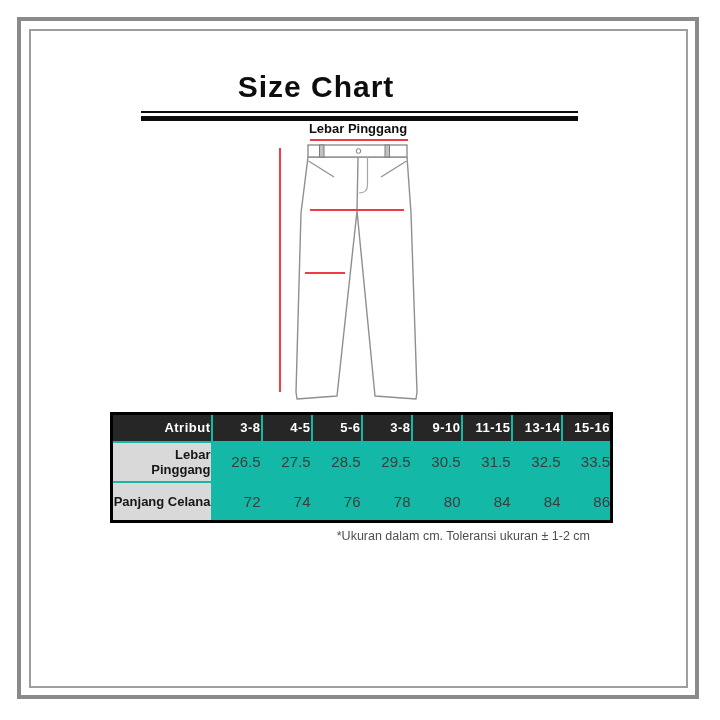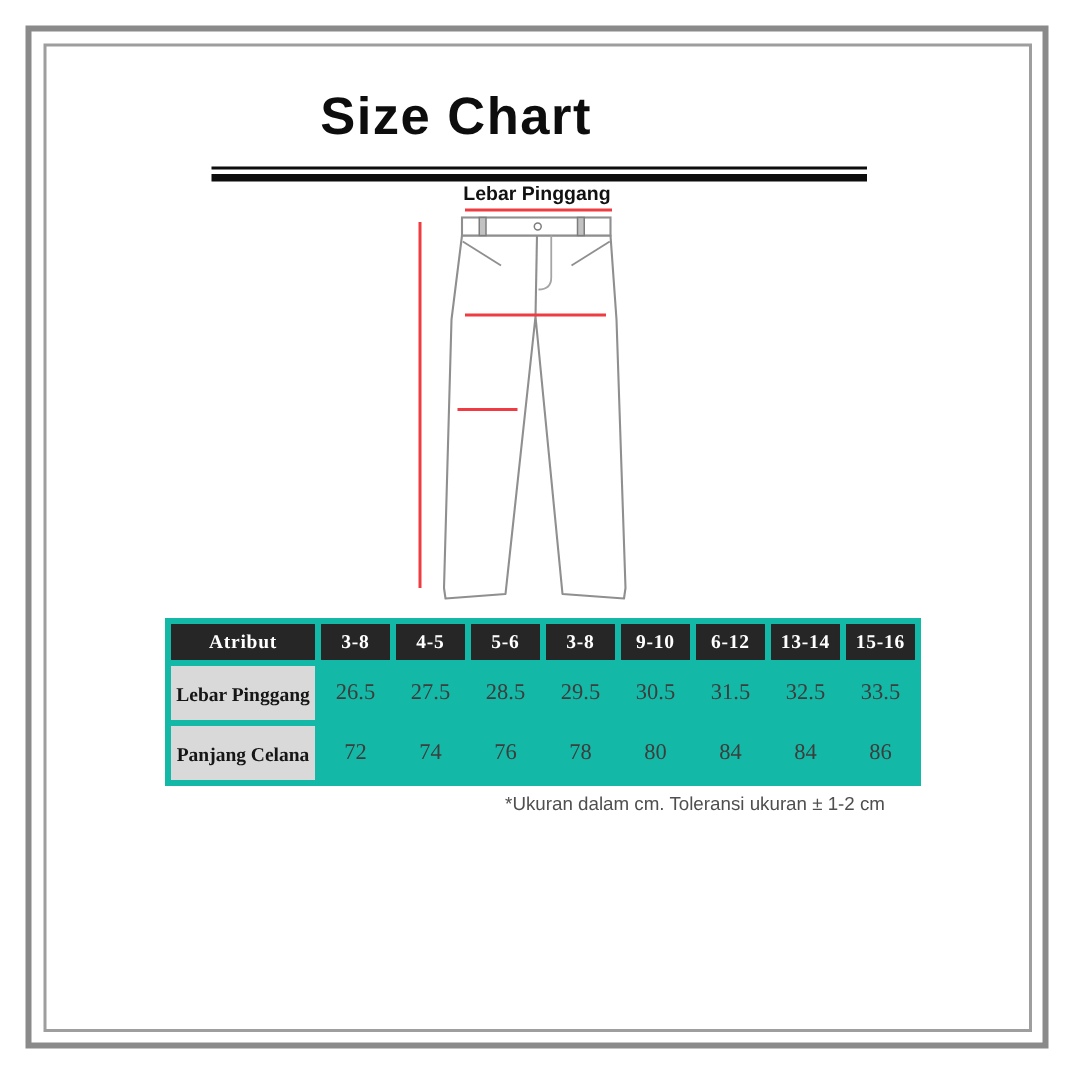--- a/index.html
+++ b/index.html
@@ -9,22 +9,22 @@
   }
   .frame-outer{
     position:absolute;left:17px;top:17px;width:682px;height:682px;
     border:4px solid #8a8a8a;box-sizing:border-box;
   }
   .frame-inner{
     position:absolute;left:29px;top:29px;width:659px;height:659px;
     border:2px solid #9e9e9e;box-sizing:border-box;
   }
   .title{
-    position:absolute;left:0;top:58px;width:608px;margin:0;
-    text-align:center;font-size:35px;font-weight:bold;color:#0d0d0d;
+    position:absolute;left:0;top:58px;width:608px;margin:12px;
+    text-align:center;font-size:30px;font-weight:bold;color:#0d0d0d;
     letter-spacing:1px;
   }
   .rule{position:absolute;left:141px;width:437px;background:#0d0d0d;}
   .rule-thin{top:111px;height:2px;}
   .rule-thick{top:116px;height:5px;}
 
   .label-top{
     position:absolute;left:288px;top:121px;width:140px;
     text-align:center;font-size:13px;font-weight:bold;color:#111;
   }
@@ -40,22 +40,22 @@
   .m-length{left:279px;top:148px;width:2px;height:244px;}
   .m-hip{left:310px;top:209px;width:94px;height:2px;}
   .m-thigh{left:305px;top:272px;width:40px;height:2px;}
 
   .size-table{
     position:absolute;left:110px;top:412px;width:500px;
     border-collapse:collapse;table-layout:fixed;
     border:3px solid #000;
   }
   .size-table th,.size-table td{
-    border:4px solid #14b8a6;text-align:center;vertical-align:middle;
-    padding:0;box-sizing:border-box;font-family:Liberation Serif, serif;
+    border:2px solid #14b8a6;text-align:right;vertical-align:middle;
+    padding:0;box-sizing:border-box;
   }
   .size-table .hdr{
     background:#262626;color:#ffffff;font-size:13px;font-weight:bold;
     height:28px;letter-spacing:0.5px;
   }
   .size-table .rowlabel{
     background:#d9d9d9;color:#161616;font-size:13px;font-weight:bold;
     line-height:15px;height:40px;
   }
   .size-table .val{
@@ -121,21 +121,21 @@
         <col class="col-size">
     </colgroup>
     <tbody>
       <tr>
         <th class="hdr">Atribut</th>
         <th class="hdr">3-8</th>
         <th class="hdr">4-5</th>
         <th class="hdr">5-6</th>
         <th class="hdr">3-8</th>
         <th class="hdr">9-10</th>
-        <th class="hdr">6-12</th>
+        <th class="hdr">11-15</th>
         <th class="hdr">13-14</th>
         <th class="hdr">15-16</th>
       </tr>
       <tr>
         <td class="rowlabel">Lebar Pinggang</td>
         <td class="val">26.5</td>
         <td class="val">27.5</td>
         <td class="val">28.5</td>
         <td class="val">29.5</td>
         <td class="val">30.5</td>

